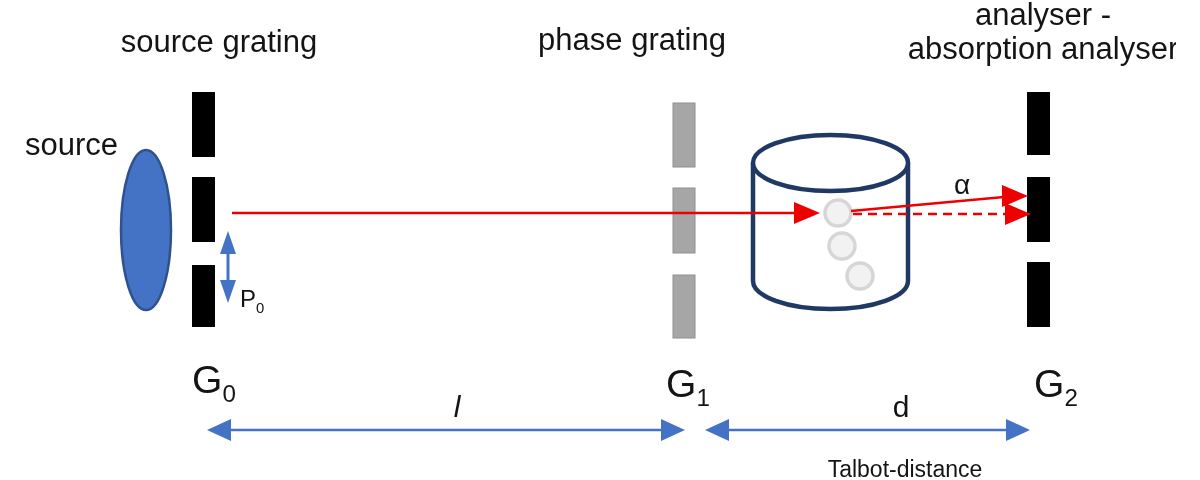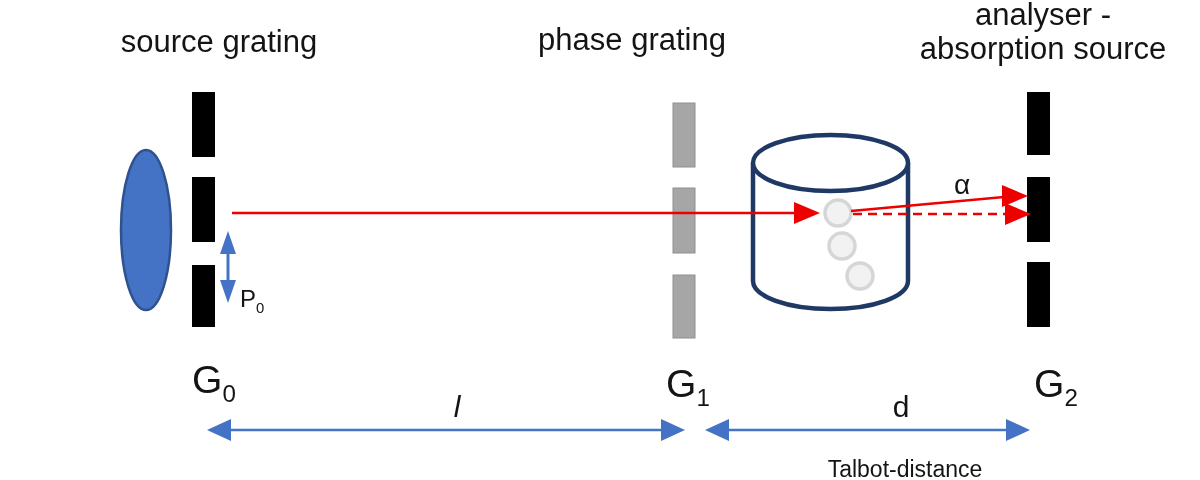--- a/index.html
+++ b/index.html
@@ -103,23 +103,24 @@
       <polygon class="fill-blue" points="1030,430 1006,419 1006,441"></polygon>
     </g>
   </svg>
 
   <div class="lbl title centered" style="left:219px; top:24px;">source grating</div>
 
   <div class="lbl title centered" style="left:632px; top:22px;">phase grating</div>
 
   <div class="lbl title title-two-line centered" style="left:1043px; top:-2px;">
     <span style="display:block">analyser -</span>
-    <span style="display:block">absorption source</span>
+    <span style="display:block">absorption analyser</span>
   </div>
 
+  <div class="lbl lbl-source" style="left:25px; top:127px;">source</div>
 
   <div class="lbl lbl-p0 lbl-sub" style="left:240px; top:285px;">
     <span>P</span><sub>0</sub>
   </div>
 
   <div class="lbl lbl-g lbl-sub centered" style="left:214px; top:358px;">
     <span>G</span><sub>0</sub>
   </div>
 
   <div class="lbl lbl-g lbl-sub centered" style="left:688px; top:362px;">

